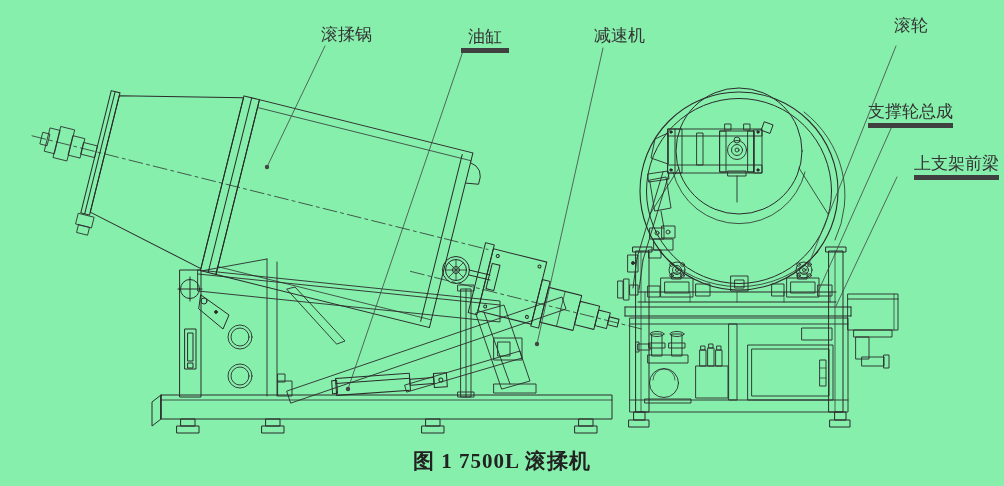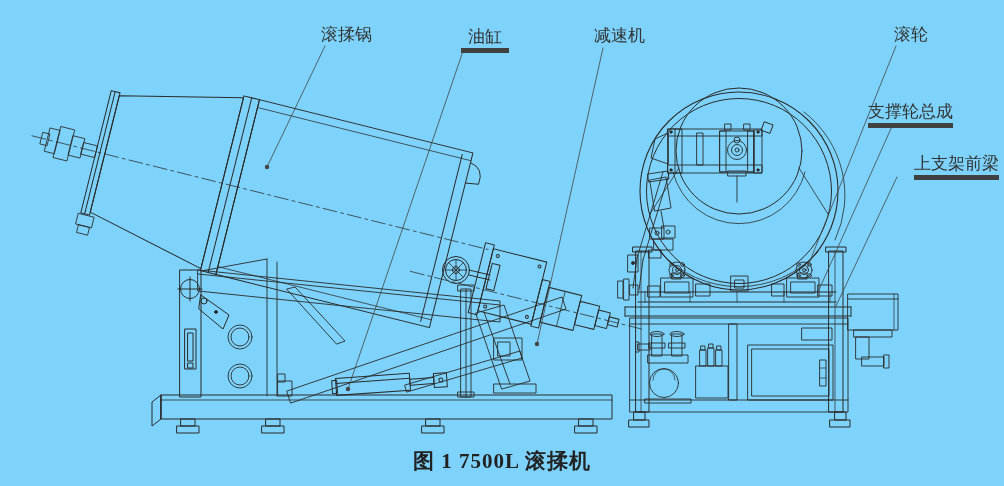--- a/index.html
+++ b/index.html
@@ -1,28 +1,28 @@
 <!DOCTYPE html>
 <html><head>
 <meta charset="utf-8">
 <style>
   html,body{margin:0;padding:0;background:#fff;}
-  #stage{position:relative;width:1004px;height:486px;background:#7dd3fc;overflow:hidden;
+  #stage{position:relative;width:1004px;height:486px;background:#86efac;overflow:hidden;
          font-family:"Liberation Serif","DejaVu Serif",serif;}
   #drawing{position:absolute;left:0;top:0;}
   .lbl{position:absolute;font-size:17px;color:#333;white-space:nowrap;line-height:1.05;
        font-family:"Liberation Serif","DejaVu Serif",serif;}
   .lbl.u{border-bottom:5px solid #404040;padding-bottom:2px;}
   #caption{position:absolute;left:0;right:0;top:447px;text-align:center;
            font-size:21px;font-weight:bold;color:#222;letter-spacing:1px;}
   
   #lbl-drum{left:321px;top:26px;}
   #lbl-cyl{left:461px;top:28px;width:48px;text-align:center;}
   #lbl-red{left:594px;top:27px;font-family:Liberation Serif, serif;}
-  #lbl-rol{left:894px;top:26px;}
+  #lbl-rol{left:894px;top:17px;}
   #lbl-swa{left:868px;top:103px;}
   #lbl-fbm{left:914px;top:155px;}
 </style>
 </head>
 <body>
 
 <div id="stage">
 
 <svg id="drawing" width="1004" height="486" viewBox="0 0 1004 486" style="fill:none;stroke:#2b2b2b;stroke-width:1;stroke-linecap:round;stroke-linejoin:round;">
 

